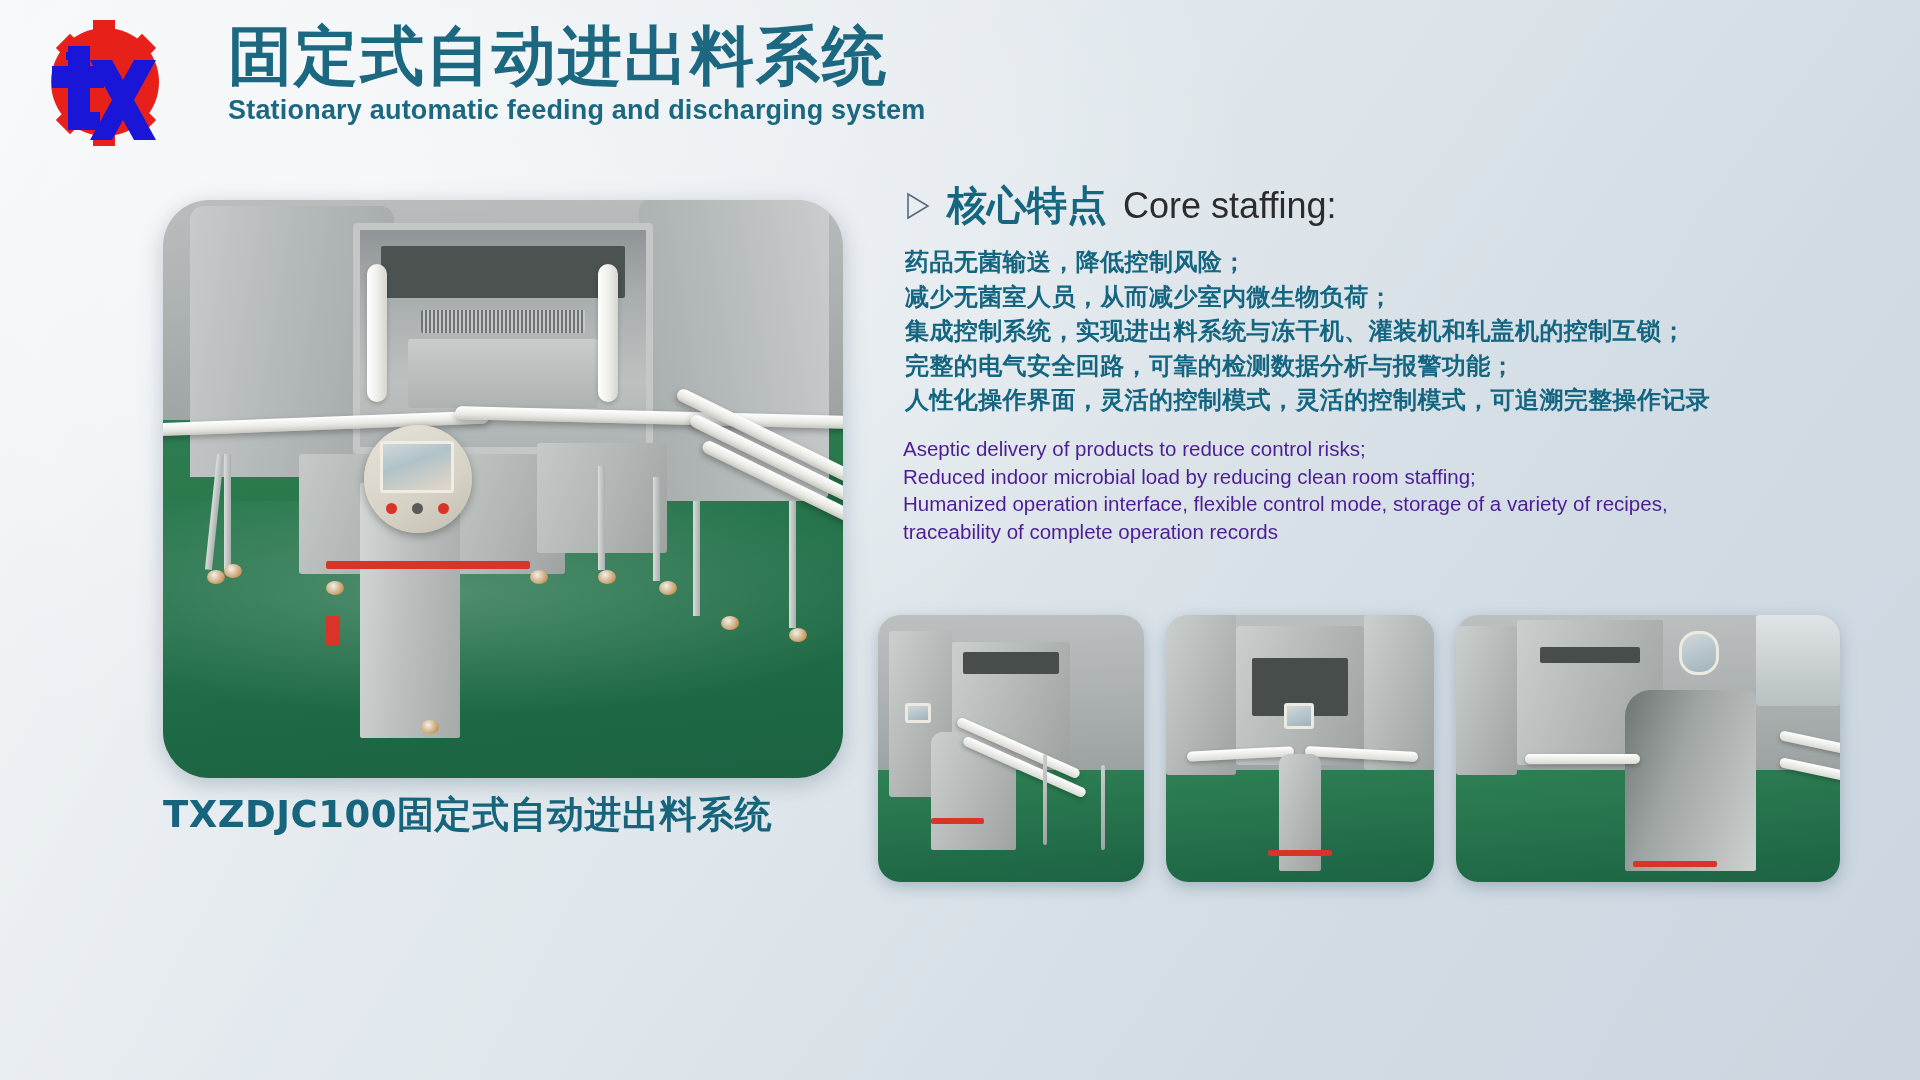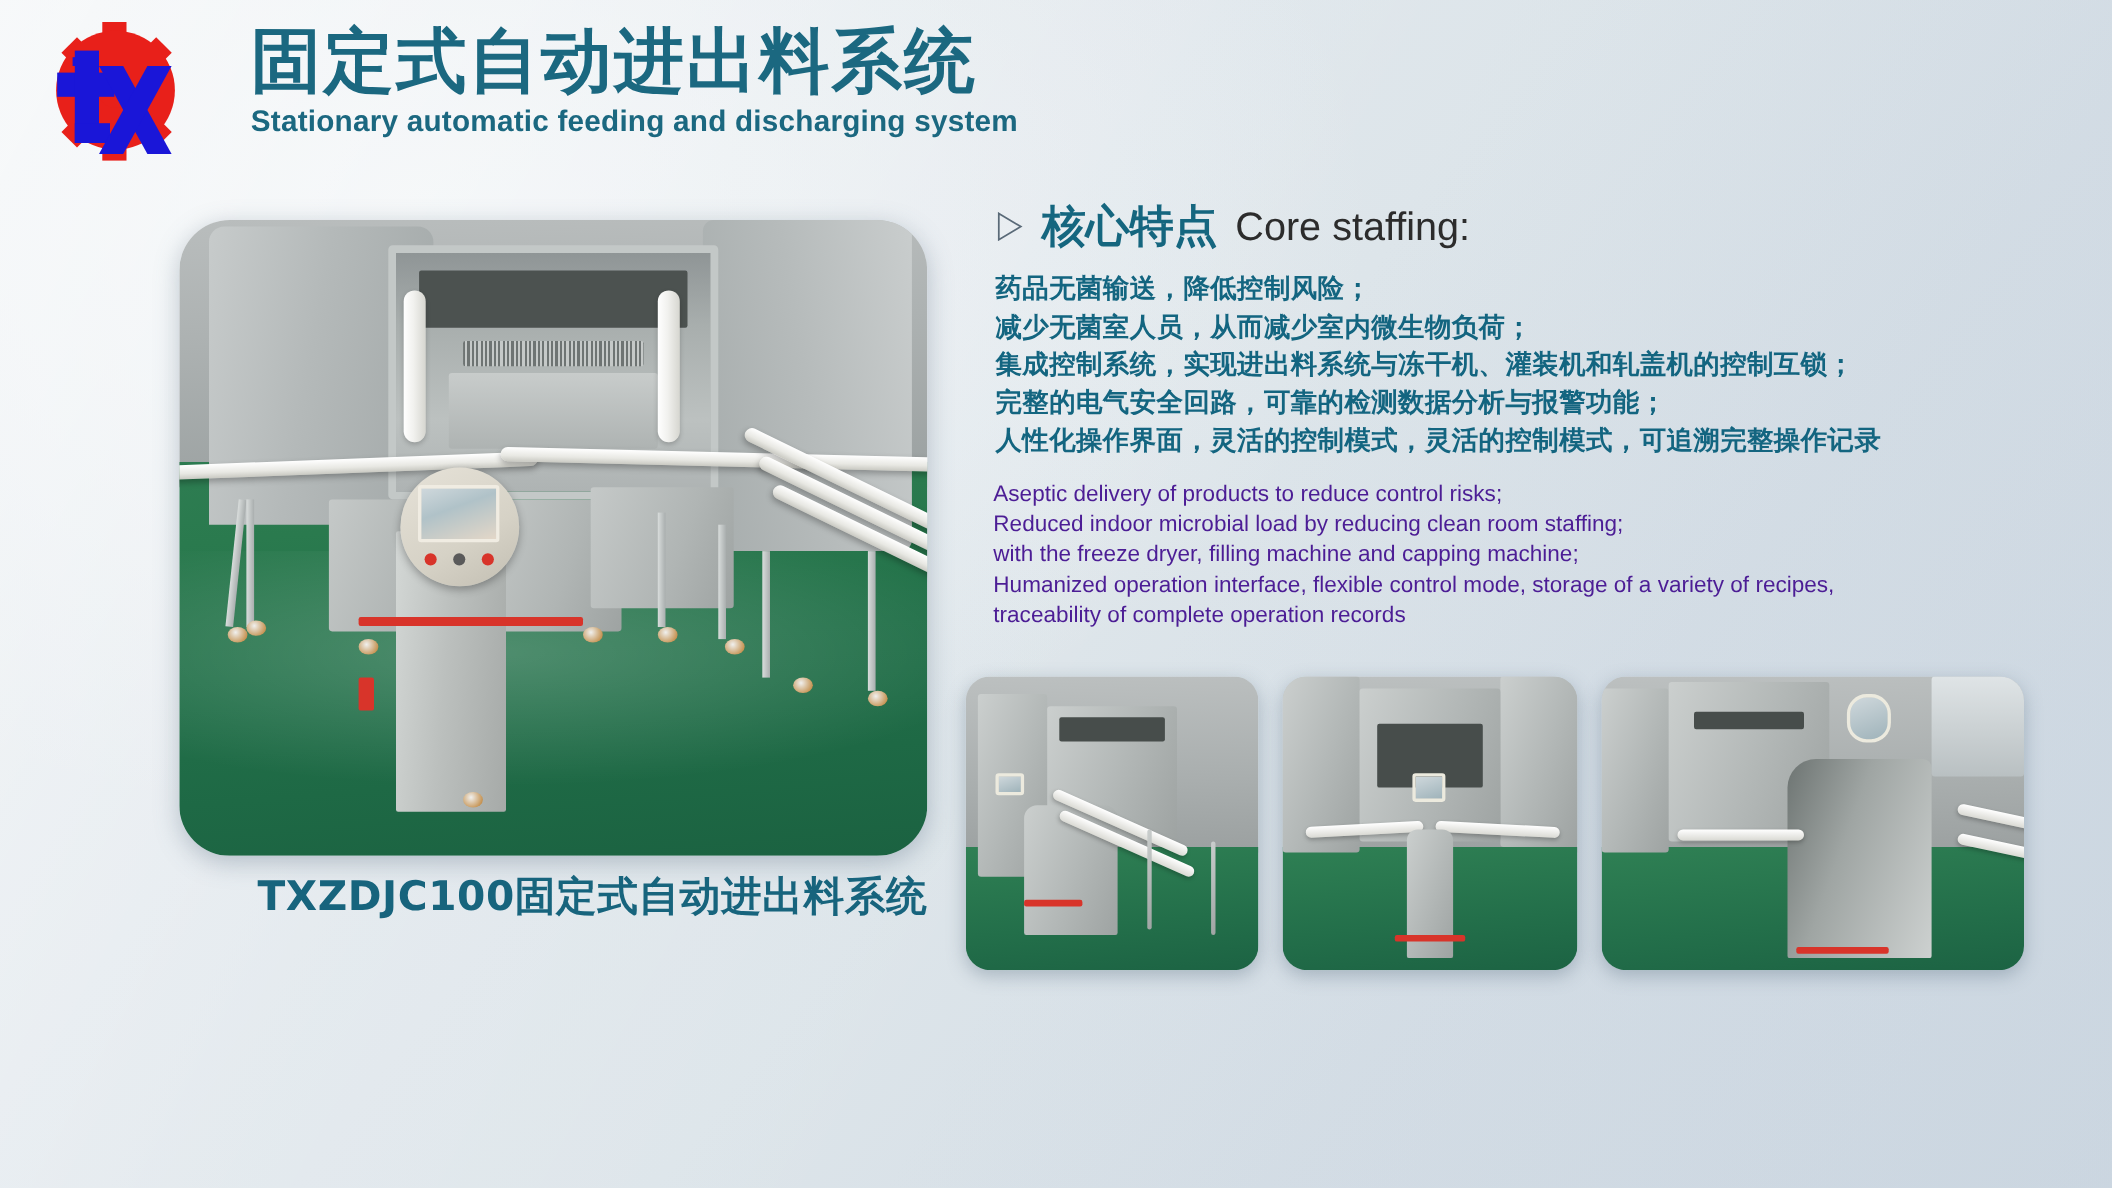--- a/index.html
+++ b/index.html
@@ -140,21 +140,21 @@
   .leg {
     position:absolute; width:7px; background: linear-gradient(90deg,#d9dddc,#a9aeae);
   }
   .foot {
     position:absolute; width:18px; height:14px; border-radius:50%;
     background: radial-gradient(circle at 40% 35%, #f0f0ee, #b7741f);
   }
 
   .caption {
     position: absolute; left: 163px; top: 790px; width: 680px;
-    text-align: right;
+    text-align: left;
   }
   .caption-cn {
     font-size: 37px; font-weight: 700; color: #17647d; letter-spacing: 0.5px;
     font-family: "DejaVu Sans", "Liberation Sans", sans-serif;
     white-space: nowrap;
   }
   .caption-en {
     font-size: 20px; font-weight: 700; color: #17647d; margin-top: 6px;
     white-space: nowrap;
   }
@@ -339,21 +339,20 @@
   <div class="cn-line">药品无菌输送，降低控制风险；</div>
   <div class="cn-line">减少无菌室人员，从而减少室内微生物负荷；</div>
   <div class="cn-line">集成控制系统，实现进出料系统与冻干机、灌装机和轧盖机的控制互锁；</div>
   <div class="cn-line">完整的电气安全回路，可靠的检测数据分析与报警功能；</div>
   <div class="cn-line">人性化操作界面，灵活的控制模式，灵活的控制模式，可追溯完整操作记录</div>
 </div>
 
 <div class="en-list">
   <div class="en-line">Aseptic delivery of products to reduce control risks;</div>
   <div class="en-line">Reduced indoor microbial load by reducing clean room staffing;</div>
-  <div class="en-line">with the freeze dryer, filling machine and capping machine;</div>
   <div class="en-line">Humanized operation interface, flexible control mode, storage of a variety of recipes,</div>
   <div class="en-line">traceability of complete operation records</div>
 </div>
 
 <div class="thumbs">
 
   <div class="thumb t1">
     <div class="t-wall"></div>
     <div class="t-floor"></div>
     <div class="t-body" style="left:4%; top:6%; width:24%; height:62%;"></div>

